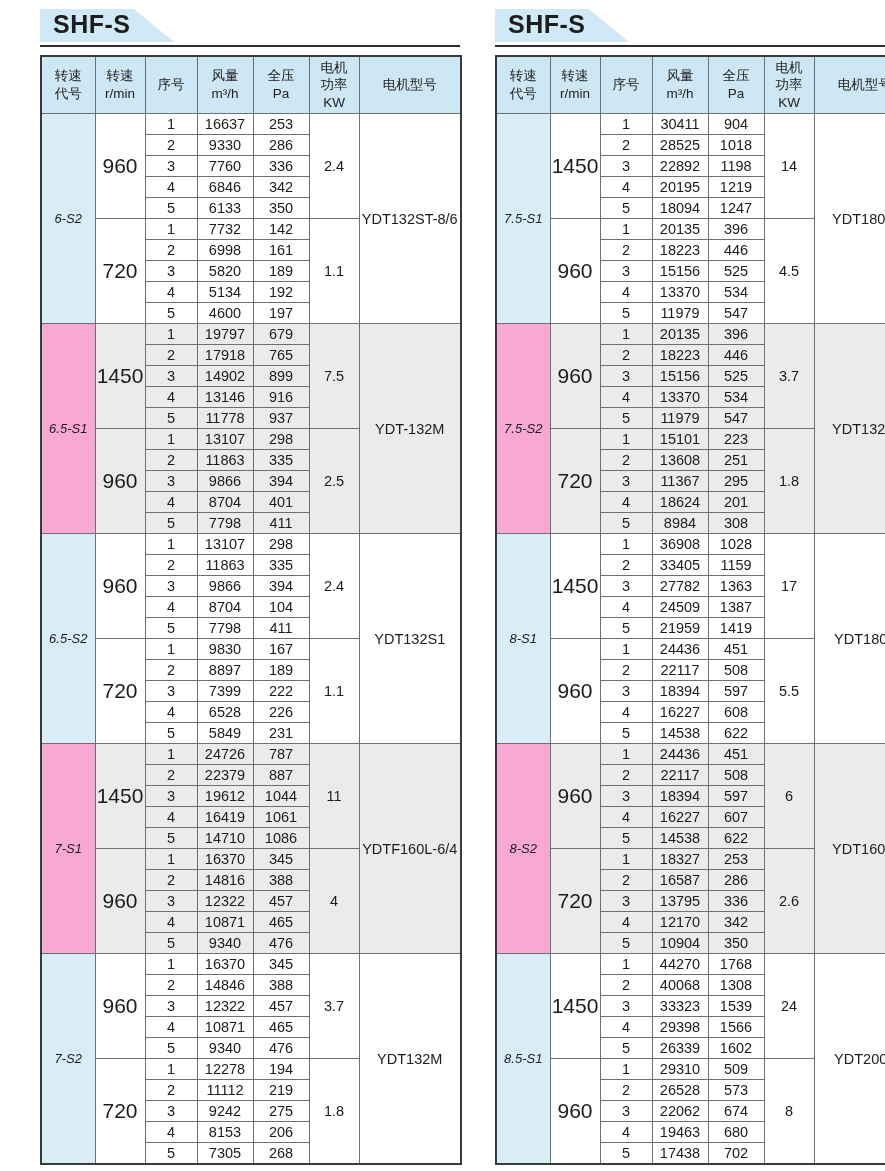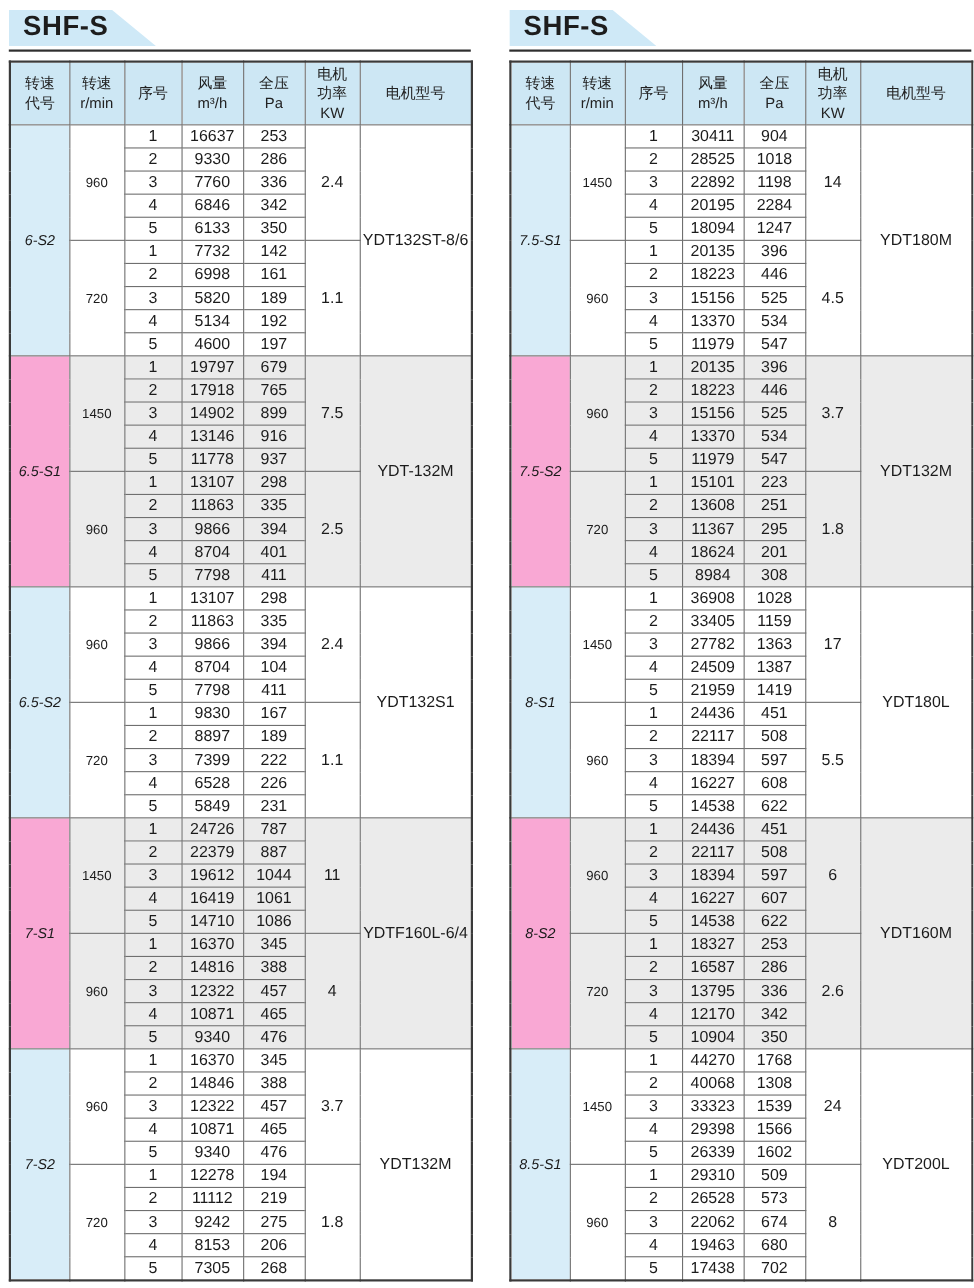--- a/index.html
+++ b/index.html
@@ -2,21 +2,21 @@
 <html><head>
 <meta charset="utf-8">
 <style>
   html,body { margin:0; padding:0; background:#ffffff; }
   body {
     width:885px; height:1171px;
     font-family:"Liberation Sans","DejaVu Sans",sans-serif;
     color:#1b1b1b;
     overflow:hidden;
   }
-  .container { display:flex; gap:35px; padding:6px 0 0 8px; }
+  .container { display:flex; gap:35px; padding:6px 0 0 8px;margin-left:32px; }
   .panel { width:420px; flex:0 0 420px; }
 
   .tab-title { position:relative; height:36px; }
   .tab-bg {
     position:absolute; left:0; top:3px; width:134px; height:33px;
     background:#cfe9f7;
     clip-path:polygon(0 0, 70% 0, 100% 100%, 0 100%);
   }
   .tab-text {
     position:relative; z-index:1;
@@ -34,21 +34,21 @@
     text-align:center; vertical-align:middle;
     padding:0; overflow:hidden;
   }
   .spec th {
     background:#cde7f4; font-weight:normal;
     font-size:13.5px; line-height:1.3; height:56px;
     white-space:pre-line; color:#222;
   }
   .spec td { font-size:14.5px; height:20px; line-height:20px; background:#ffffff; }
   .spec td.code  { background:#d8edf8; font-size:13px;font-style:italic; }
-  .spec td.speed { font-size:12px;text-align:center; }
+  .spec td.speed { font-size:21px;text-align:center; }
   .spec tr.shaded td { background:#ebebeb; }
   .spec tr.shaded td.code { background:#f9a8d4; }
 </style>
 </head>
 <body>
 
 <div class="container">
 
   <div class="panel">
     <div class="tab-title">
@@ -417,21 +417,21 @@
             <td>1018</td>
           </tr>
           <tr>
             <td>3</td>
             <td>22892</td>
             <td>1198</td>
           </tr>
           <tr>
             <td>4</td>
             <td>20195</td>
-            <td>2284</td>
+            <td>1219</td>
           </tr>
           <tr>
             <td>5</td>
             <td>18094</td>
             <td>1247</td>
           </tr>
           <tr>
             <td class="speed" rowspan="5">960</td>
             <td>1</td>
             <td>20135</td>

